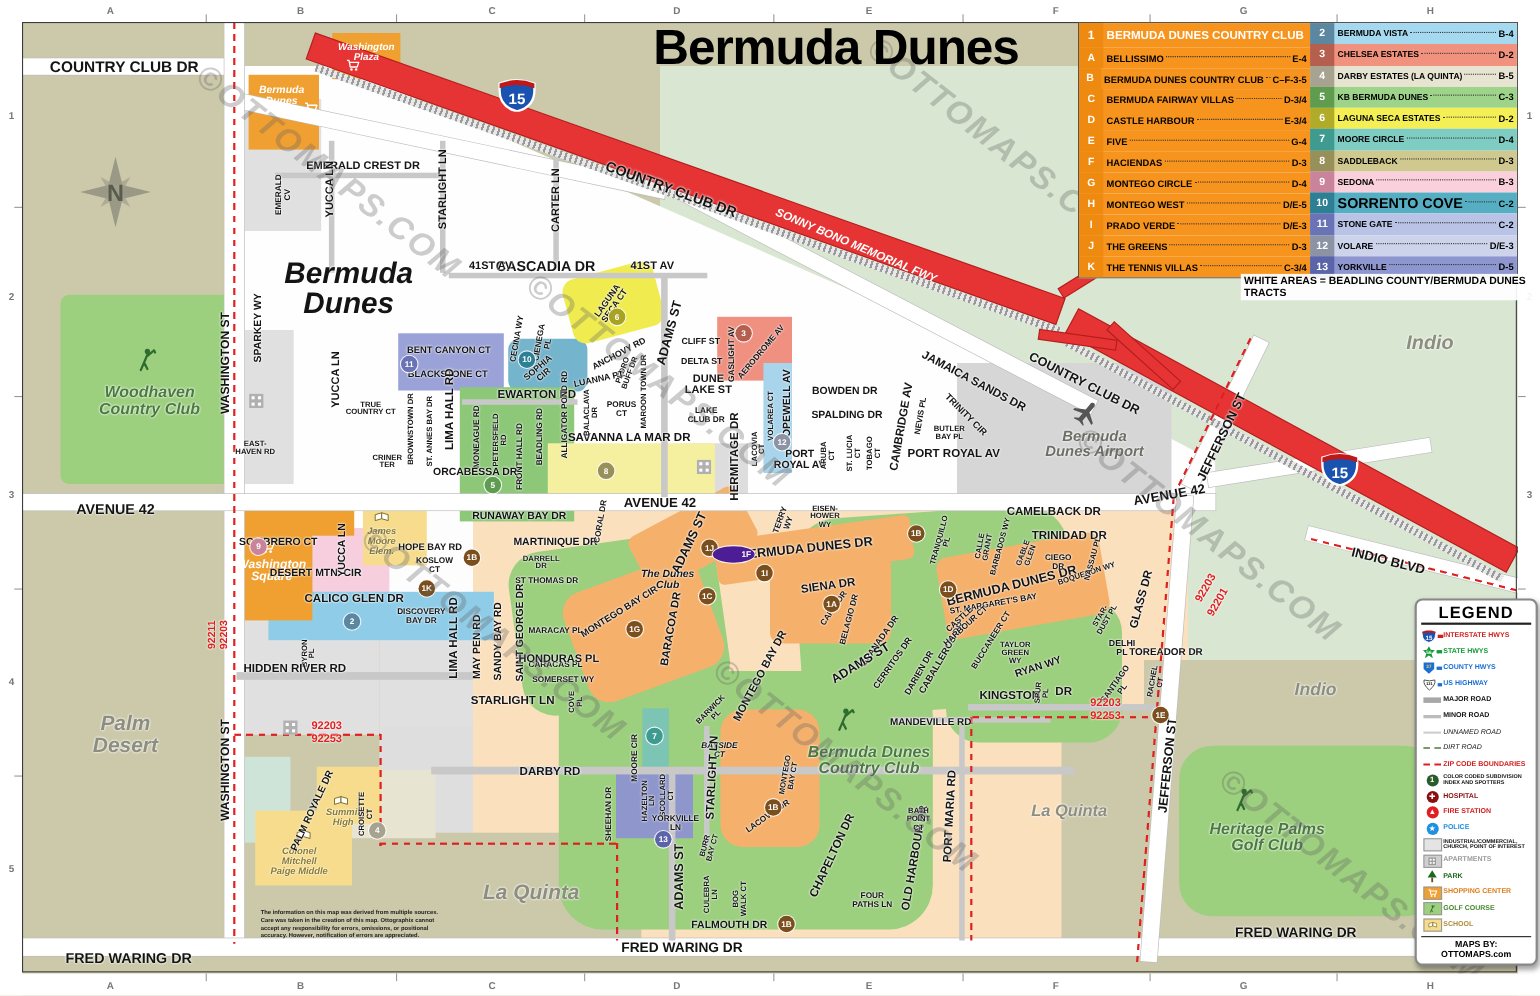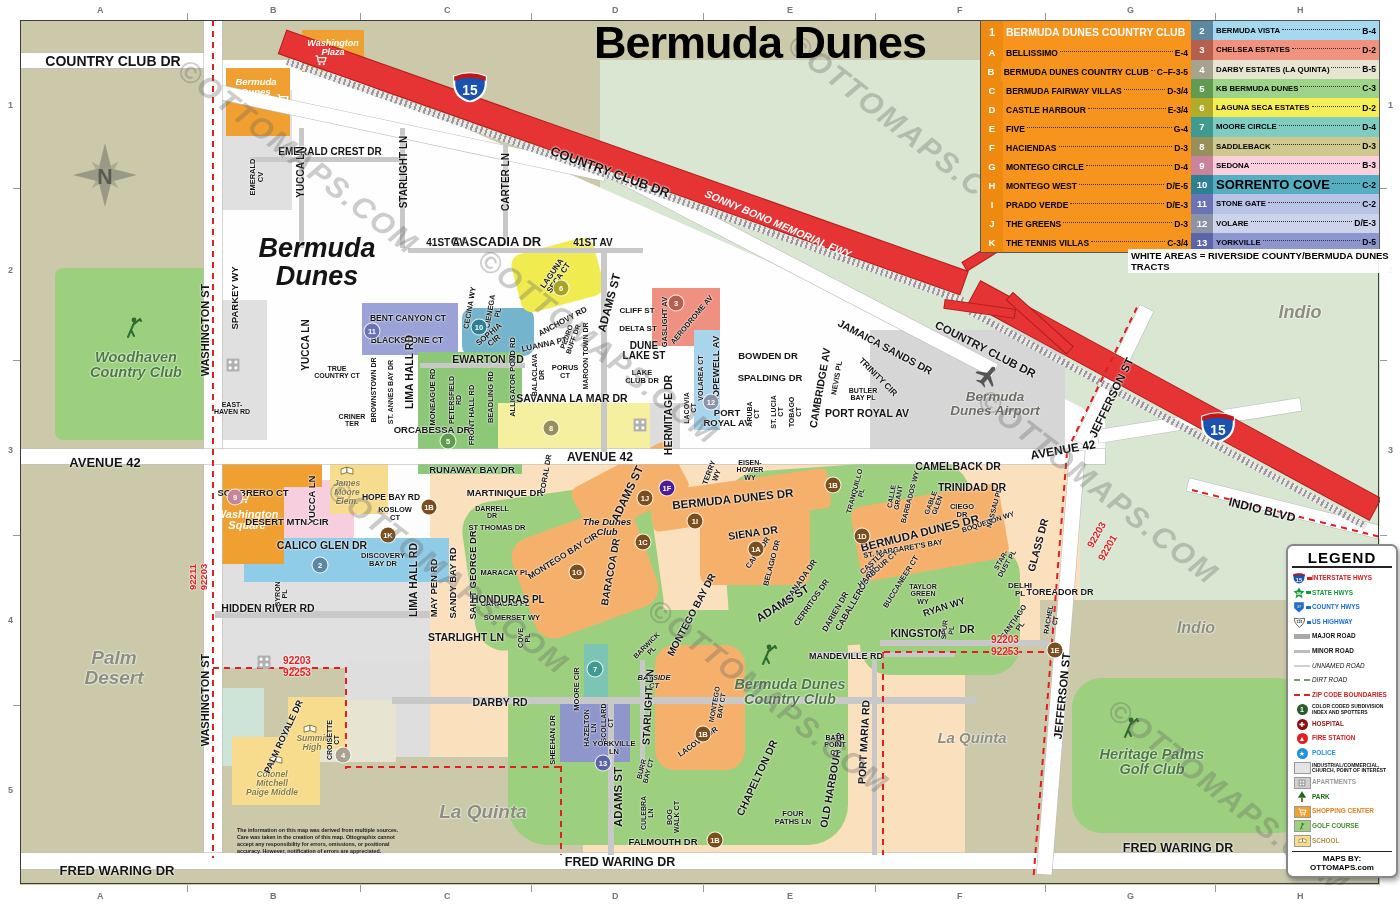--- a/index.html
+++ b/index.html
@@ -481,21 +481,21 @@
     <div class="spot" style="left: 448px; top: 441px; background: rgb(95, 156, 80); transform: translate(-50%, -50%);">5</div>
     <div class="spot" style="left: 551px; top: 428px; background: rgb(151, 144, 91); transform: translate(-50%, -50%);">8</div>
     <div class="spot" style="left: 235px; top: 497px; background: rgb(201, 132, 156); transform: translate(-50%, -50%);">9</div>
     <div class="spot" style="left: 320px; top: 565px; background: rgb(91, 135, 160); transform: translate(-50%, -50%);">2</div>
     <div class="spot" style="left: 595px; top: 669px; background: rgb(63, 154, 144); transform: translate(-50%, -50%);">7</div>
     <div class="spot" style="left: 603px; top: 763px; background: rgb(91, 100, 168); transform: translate(-50%, -50%);">13</div>
     <div class="spot" style="left: 343px; top: 755px; background: rgb(167, 163, 144); transform: translate(-50%, -50%);">4</div>
     <div class="spot" style="left: 429px; top: 507px; background: rgb(122, 79, 29); transform: translate(-50%, -50%);">1B</div>
     <div class="spot" style="left: 388px; top: 535px; background: rgb(122, 79, 29); transform: translate(-50%, -50%);">1K</div>
     <div class="spot" style="left: 645px; top: 498px; background: rgb(122, 79, 29); transform: translate(-50%, -50%);">1J</div>
-    <div class="spot" style="left: 667px; top: 488px; background: #4c1d95; transform: translate(-50%, -50%);">1F</div>
+    <div class="spot" style="left: 667px; top: 504px; background: #4c1d95; transform: translate(-50%, -50%); padding-left: 23px;">1F</div>
     <div class="spot" style="left: 695px; top: 521px; background: rgb(122, 79, 29); transform: translate(-50%, -50%);">1I</div>
     <div class="spot" style="left: 643px; top: 542px; background: rgb(122, 79, 29); transform: translate(-50%, -50%);">1C</div>
     <div class="spot" style="left: 756px; top: 549px; background: rgb(122, 79, 29); transform: translate(-50%, -50%);">1A</div>
     <div class="spot" style="left: 577px; top: 572px; background: rgb(122, 79, 29); transform: translate(-50%, -50%);">1G</div>
     <div class="spot" style="left: 862px; top: 536px; background: rgb(122, 79, 29); transform: translate(-50%, -50%);">1D</div>
     <div class="spot" style="left: 833px; top: 485px; background: rgb(122, 79, 29); transform: translate(-50%, -50%);">1B</div>
     <div class="spot" style="left: 1055px; top: 650px; background: rgb(122, 79, 29); transform: translate(-50%, -50%);">1E</div>
     <div class="spot" style="left: 703px; top: 734px; background: rgb(122, 79, 29); transform: translate(-50%, -50%);">1B</div>
     <div class="spot" style="left: 715px; top: 840px; background: rgb(122, 79, 29); transform: translate(-50%, -50%);">1B</div>
     <div class="wm" style="left: 150px; top: 140px; font-size: 30px; transform: rotate(38deg);">©OTTOMAPS.COM</div>
@@ -653,21 +653,21 @@
       </div>
       <div class="ix-row" style="background: rgb(142, 150, 207); height: 19.25px;">
         <div class="k" style="background:#5b64a8;line-height:19.25px">13</div>
         <div class="nm" style="font-size:7.8px">YORKVILLE</div>
         <div class="ld"></div>
         <div class="rf">D-5</div>
       </div>
     </div>
 </div>
 
-<div id="footnote">WHITE AREAS = RIVERSIDE COUNTY/BERMUDA DUNES TRACTS</div>
+<div id="footnote">WHITE AREAS = BEADLING COUNTY/BERMUDA DUNES TRACTS</div>
 
 <div id="legend-box">
   <div class="lg-title">LEGEND</div>
   <div id="legend-items">
       <div class="lg-item">
         <div class="lg-ic">
           <svg width="14" height="12" viewBox="0 0 34 30">
             <path d="M2 6 Q17 0 32 6 L32 12 Q32 26 17 30 Q2 26 2 12 Z" fill="#1a52b0" stroke="#fff" stroke-width="2"></path>
             <path d="M2 6 Q17 0 32 6 L32 10 Q17 4.5 2 10 Z" fill="#c01818"></path>
             <text x="17" y="25" text-anchor="middle" font-size="14" font-weight="bold" fill="#fff">15</text>

